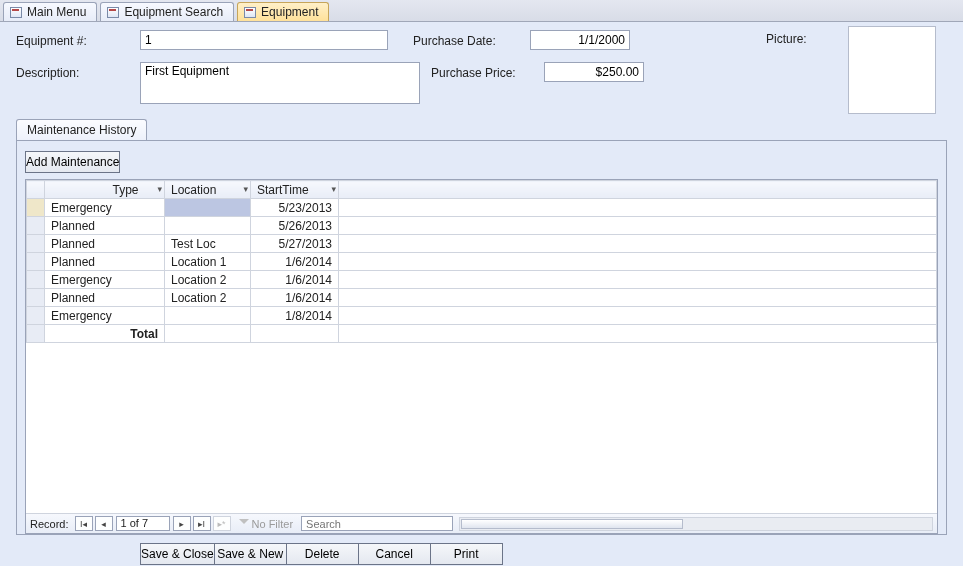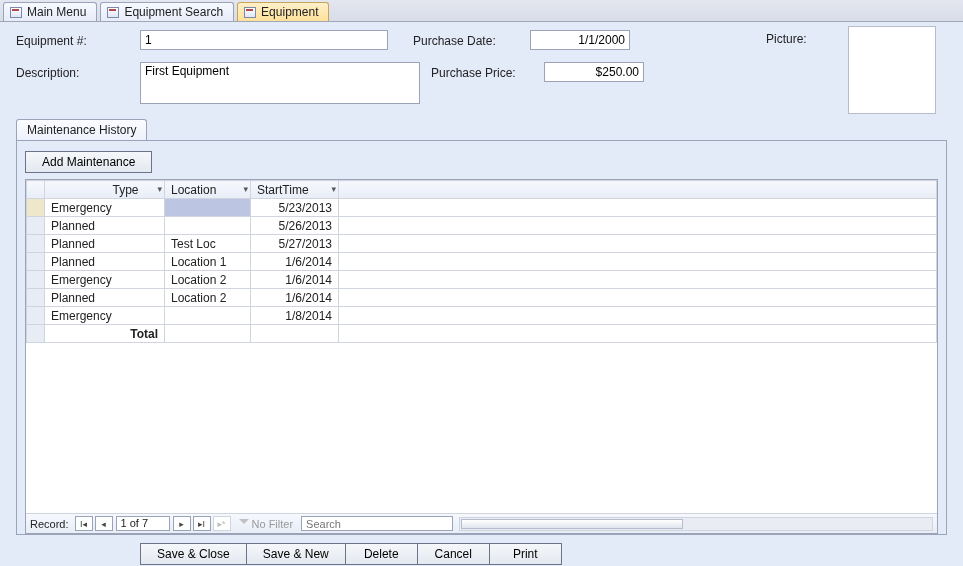--- a/index.html
+++ b/index.html
@@ -19,21 +19,21 @@
   .txt-in { position:absolute; border:1px solid #9aa3b8; background:#fff; font:inherit; padding:1px 4px; }
   .txt-in.right { text-align:right; }
 
   
   .subtabs { margin:0 16px; display:flex; }
   .subtab { padding:3px 10px; border:1px solid #9aa3b8; border-bottom:none; background:linear-gradient(#fbfcff,#edf1fb); border-radius:3px 3px 0 0; }
 
   .subpanel { margin:0 16px; border:1px solid #9aa3b8; background:#e3eaf8; height:395px; display:flex; flex-direction:column; }
   .subpanel-inner { padding:10px 8px 0 8px; display:flex; flex-direction:column; flex:1; min-height:0; }
 
-  .btn { background:linear-gradient(#f5f7fa,#e4e8f0); border:1px solid #6b7488; padding:3px 16px; font:inherit; cursor:pointer; }
+  .btn { background:linear-gradient(#f5f7fa,#e4e8f0); border:1px solid #6b7488; padding:3px 0; font:inherit; cursor:pointer; }
   .add-btn-wrap { margin-bottom:6px; }
 
   .grid-wrap { border:1px solid #9aa3b8; background:#fff; flex:1; display:flex; flex-direction:column; min-height:0; }
   .grid-scroll { flex:1; overflow:hidden; }
   table.grid { border-collapse:collapse; width:100%; table-layout:fixed; }
   table.grid th, table.grid td { border:1px solid #cfd4de; padding:1px 6px; height:18px; font-size:12px; }
   table.grid th { background:linear-gradient(#f6f8fd,#e8edf7); font-weight:normal; position:relative; text-align:left; }
   table.grid th .dd { position:absolute; right:2px; top:3px; font-size:9px; color:#555; }
   col.selcol { width:18px; }
   col.c-type { width:120px; }

